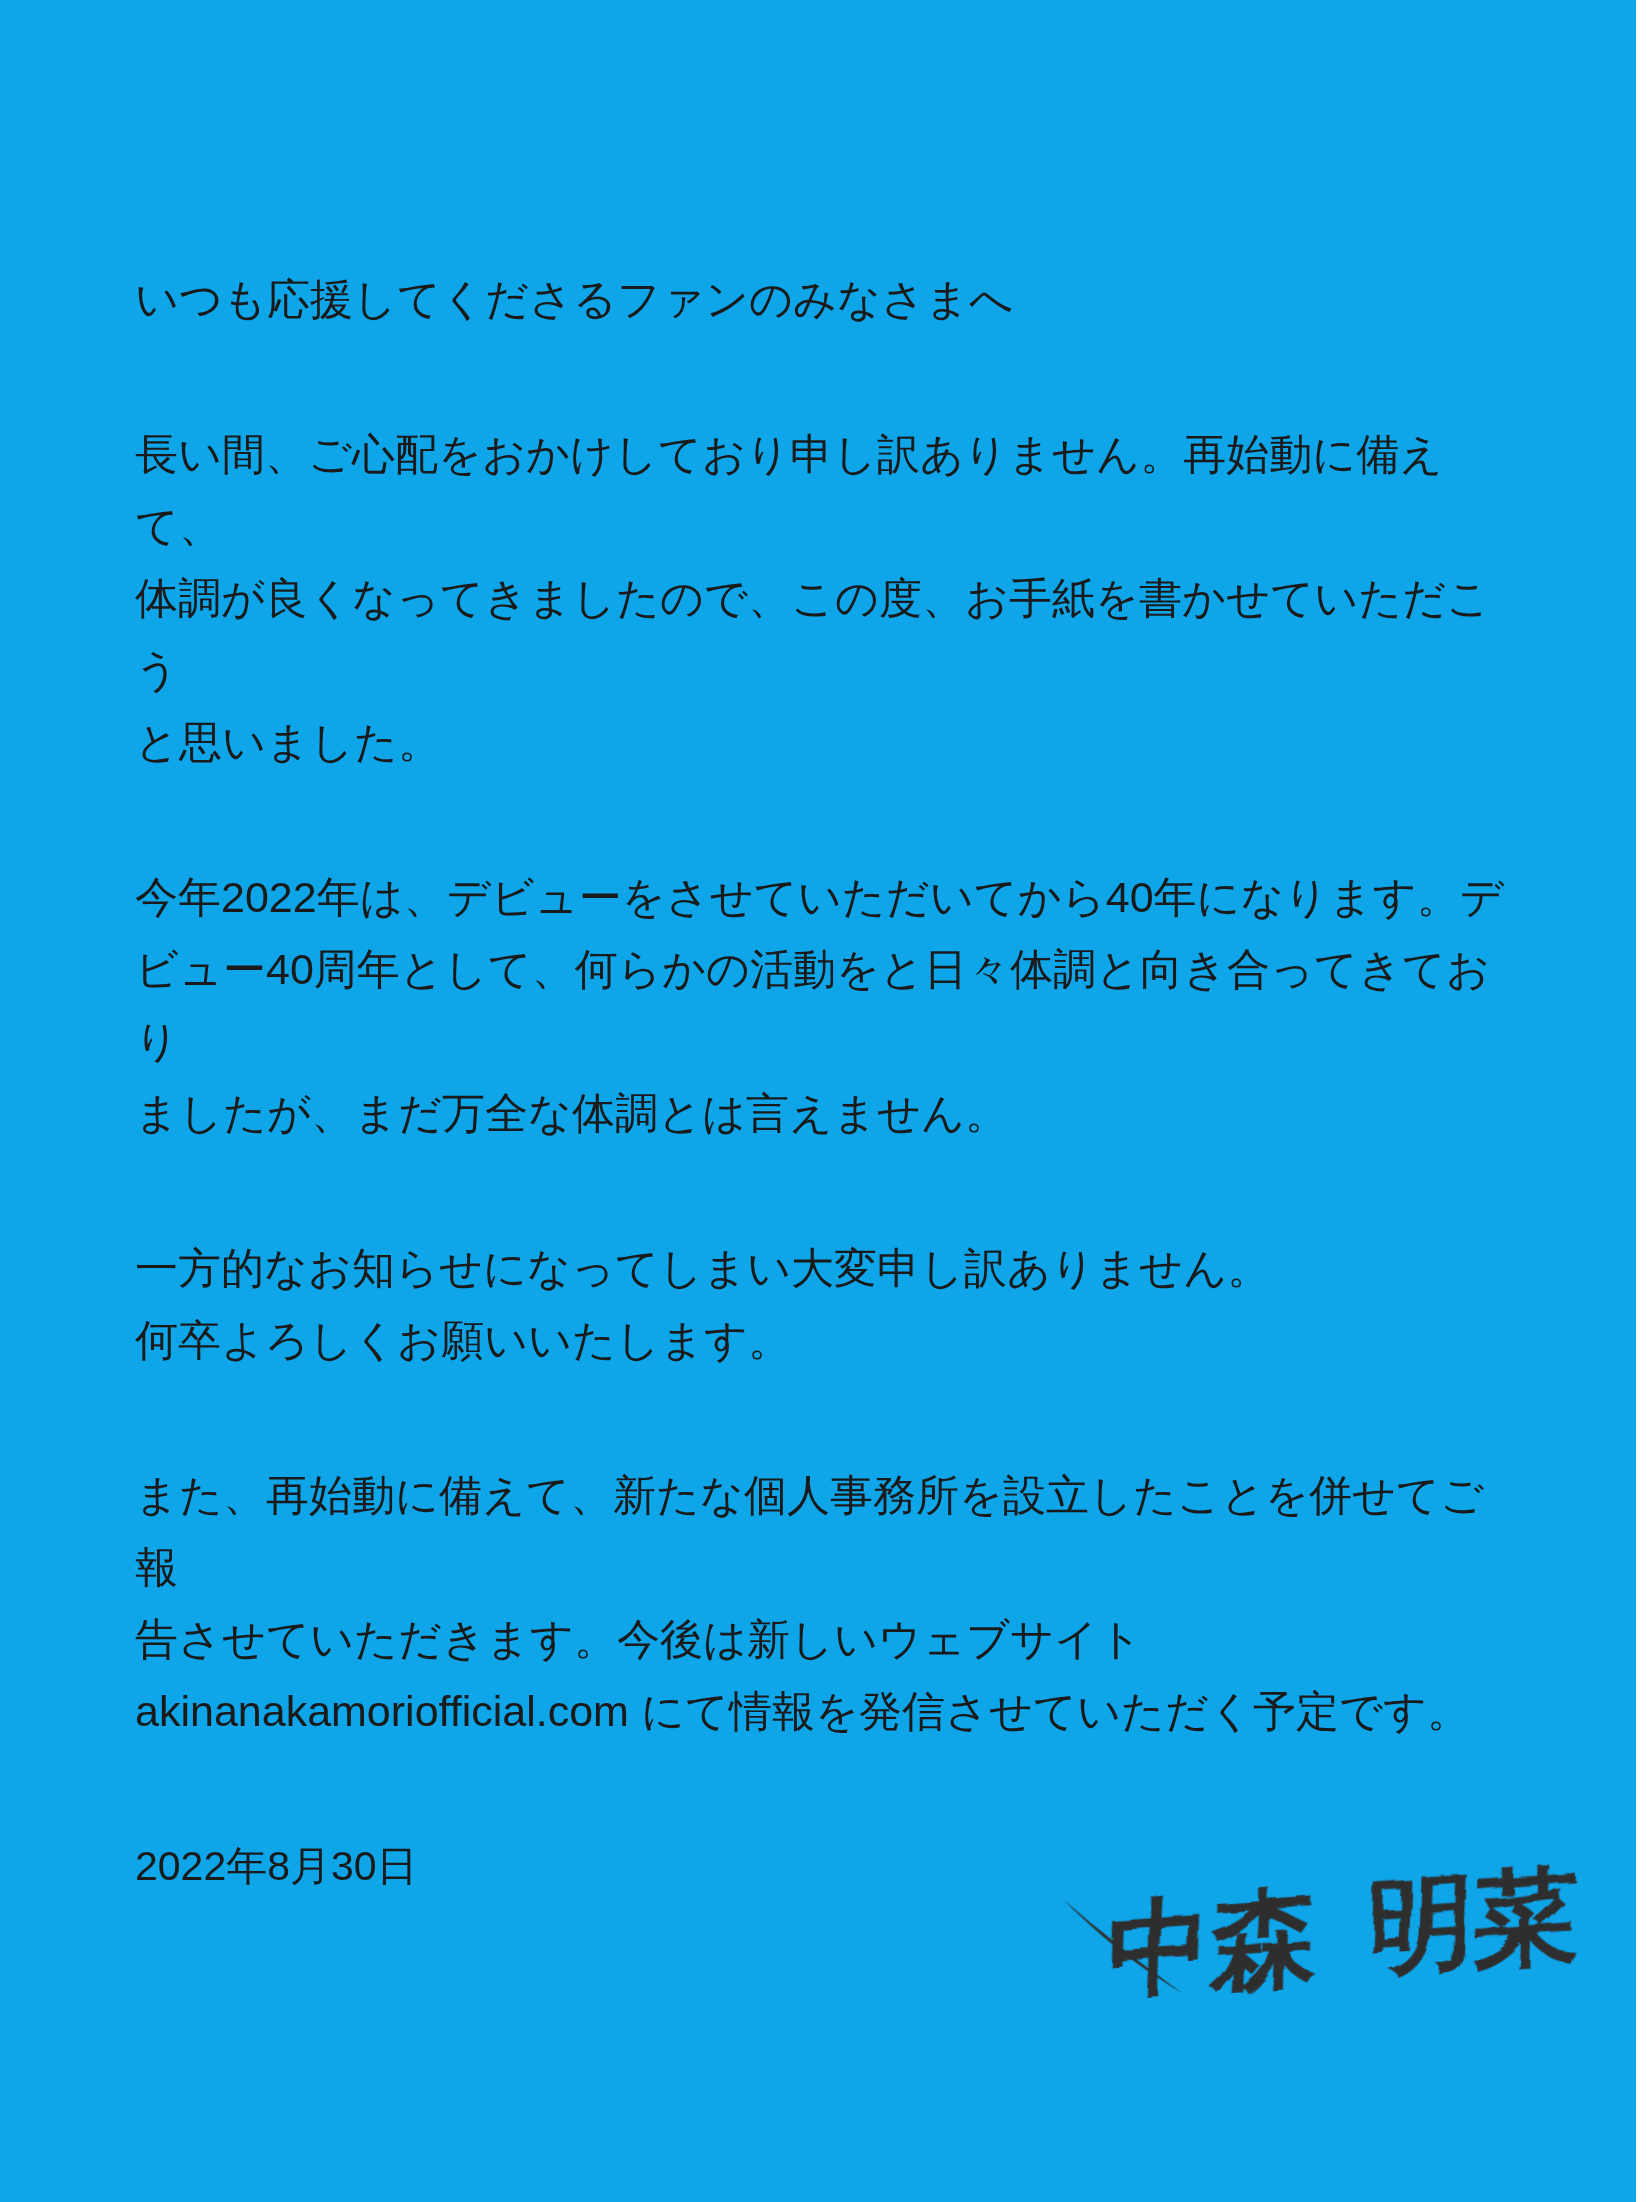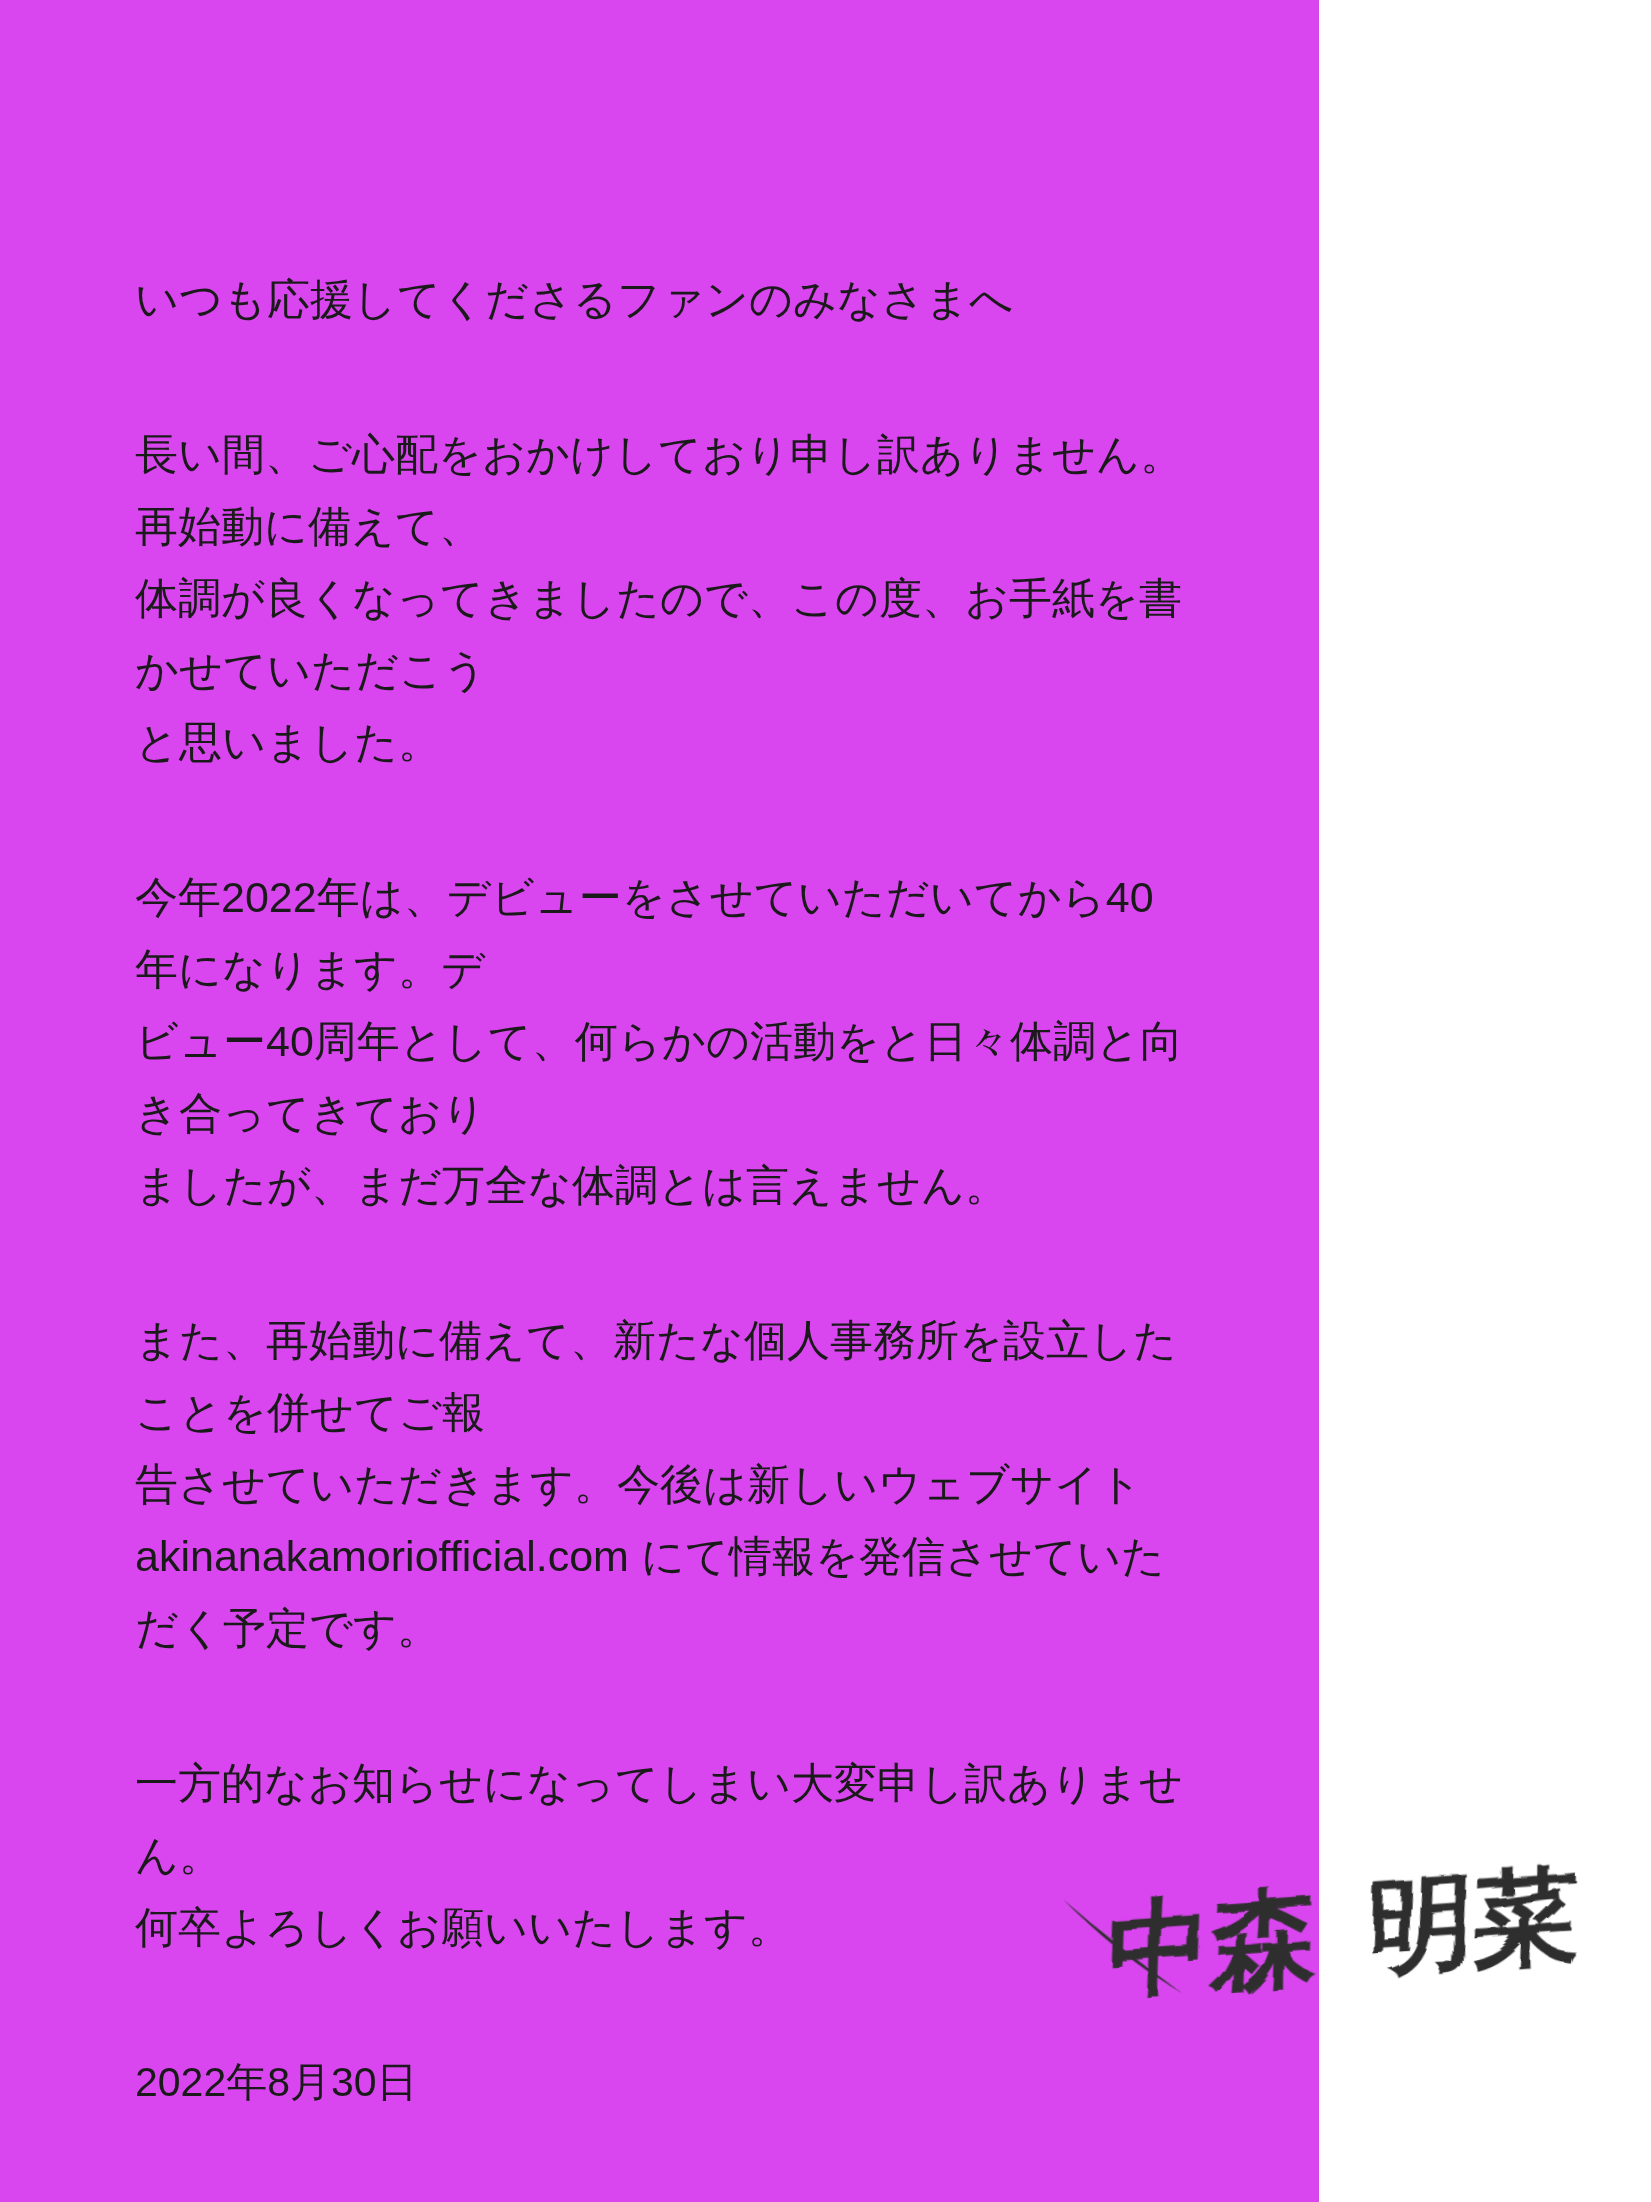--- a/index.html
+++ b/index.html
@@ -10,24 +10,24 @@
   body {
     width: 1652px;
     height: 2203px;
     position: relative;
     overflow: hidden;
     font-family: "Liberation Sans", "DejaVu Sans", sans-serif;
     color: #1a1a1a;
   }
   .letter-page {
     box-sizing: border-box;
-    width: 1319px;
+    width: 1636px;
     height: 2203px;
     padding: 263px 129px 0 135px;
-    background: #d946ef;
+    background: #0ea5e9;
   }
   .para {
     margin: 0 0 83px 0;
     font-size: 43px;
     line-height: 72px;
     letter-spacing: 0;
     white-space: pre-line;
     font-weight: 400;
   }
   .date-row {
@@ -65,26 +65,26 @@
 
   <p class="para">長い間、ご心配をおかけしており申し訳ありません。再始動に備えて、
 体調が良くなってきましたので、この度、お手紙を書かせていただこう
 と思いました。</p>
 
   <p class="para">今年2022年は、デビューをさせていただいてから40年になります。デ
 ビュー40周年として、何らかの活動をと日々体調と向き合ってきており
 ましたが、まだ万全な体調とは言えません。</p>
 
 
+  <p class="para">一方的なお知らせになってしまい大変申し訳ありません。
+何卒よろしくお願いいたします。</p>
+
   <p class="para">また、再始動に備えて、新たな個人事務所を設立したことを併せてご報
 告させていただきます。今後は新しいウェブサイト
 akinanakamoriofficial.com にて情報を発信させていただく予定です。</p>
-
-  <p class="para">一方的なお知らせになってしまい大変申し訳ありません。
-何卒よろしくお願いいたします。</p>
 
   <div class="date-row">
     <span>2022年8月30日</span>
   </div>
 
   <div class="signature-block">
     <svg viewBox="0 0 640 230" xmlns="http://www.w3.org/2000/svg">
       <defs>
         <filter id="brush" x="-15%" y="-15%" width="130%" height="130%">
           <feTurbulence type="fractalNoise" baseFrequency="0.022" numOctaves="2" seed="7" result="n"></feTurbulence>

